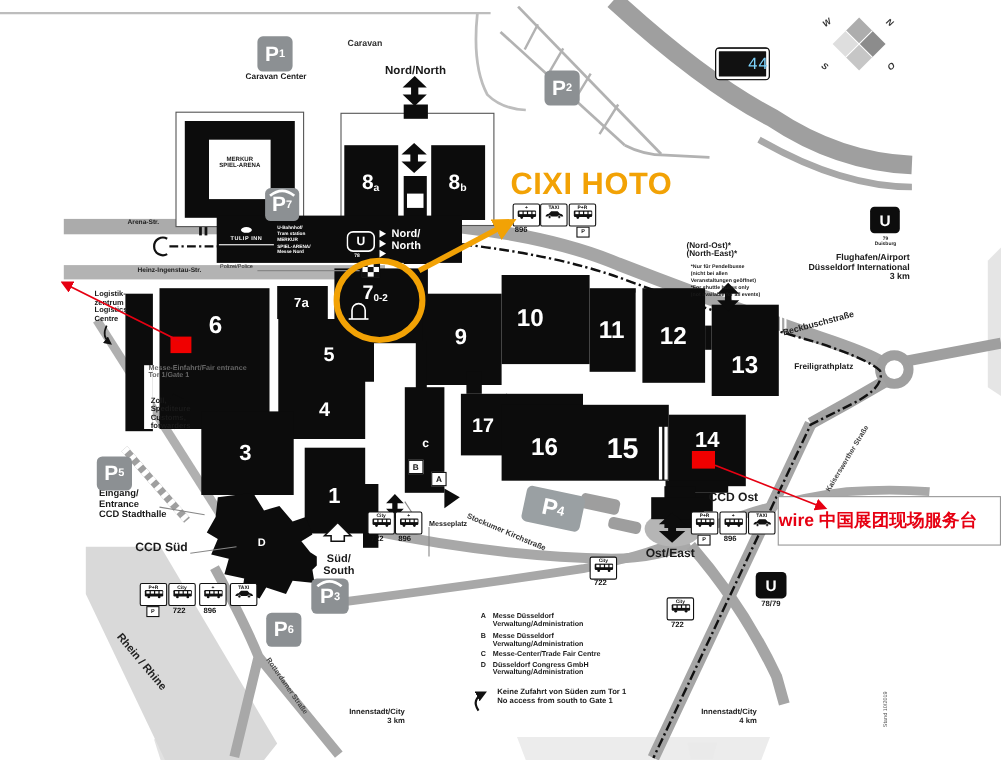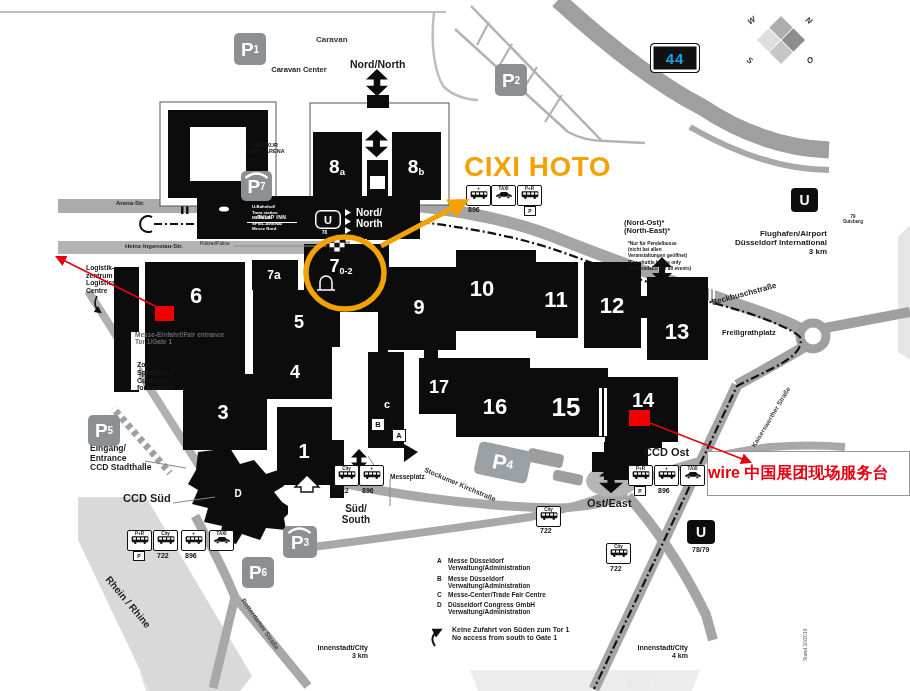--- a/index.html
+++ b/index.html
@@ -2,21 +2,21 @@
 <html><head>
 <meta charset="utf-8">
 <style>
   html,body{margin:0;padding:0;background:#fff;}
   #stage{position:relative;width:910px;height:691px;background:#fff;overflow:hidden;
          font-family:"Liberation Sans","DejaVu Sans",sans-serif;}
   svg{display:block}
   .lay{position:absolute;left:0;top:0;}
   .t{position:absolute;font-weight:bold;color:#1a1a1a;line-height:1.12;white-space:pre-line;}
   .w{color:#fff;}
-  .ctr{text-align:center;margin-left:48px;}
+  .ctr{text-align:center;}
   .rgt{text-align:right;}
   .hall{position:absolute;color:#fff;font-weight:bold;transform:translate(-50%,-50%);
         display:flex;align-items:baseline;line-height:1;}
   .hall sub{font-size:.5em;font-weight:bold;transform:translateY(2px);}
   .psign{position:absolute;background:#8c9093;color:#fff;border-radius:5px;
          display:flex;align-items:center;justify-content:center;font-weight:bold;}
   .psign .pl{font-size:19px;line-height:1;}
   .psign sub{font-size:10px;}
   .proof{position:absolute;left:2px;top:0px;}
   .usign{position:absolute;background:#0d0d0d;color:#fff;border-radius:4px;
@@ -25,21 +25,21 @@
   .ticon{position:absolute;width:23px;height:19px;background:#fff;border:1.5px solid #111;
          border-radius:2px;display:flex;flex-direction:column;align-items:center;overflow:hidden;}
   .ticon .cap{font-size:4.5px;font-weight:bold;line-height:1.2;color:#111;}
   .tlabel{position:absolute;font-size:7px;font-weight:bold;color:#111;}
   .ptag{position:absolute;width:10px;height:8px;background:#fff;border:1px solid #111;
         font-size:5px;font-weight:bold;color:#111;display:flex;align-items:center;justify-content:center;}
   .bbox{position:absolute;width:12px;height:11px;background:#fff;border:1.2px solid #111;
         font-size:7.5px;font-weight:bold;color:#111;display:flex;align-items:center;justify-content:center;}
   .sign44{position:absolute;left:650px;top:43px;width:48px;height:28px;background:#111;
           border:1.5px solid #111;border-radius:4px;box-shadow:inset 0 0 0 2.5px #fff;
-          color:#0ea5e9;font-weight:bold;font-size:15px;display:flex;align-items:center;justify-content:center;letter-spacing:1px;}
+          color:#7dd3fc;font-weight:normal;font-size:15px;display:flex;align-items:center;justify-content:flex-end;letter-spacing:1px;}
   .cletter{position:absolute;font-style:italic;font-weight:bold;font-size:8px;color:#333;}
   #tube-note{position:absolute;left:8px;top:221px;background:#fff;padding:2px 5px;
              font-size:17px;font-weight:bold;color:#E60012;white-space:nowrap;}
   #wire-box{position:absolute;left:707px;top:451px;width:201px;height:43px;background:#fff;
             border:1px solid #979797;display:flex;align-items:center;justify-content:flex-start;}
   #wire-box span{font-size:16px;font-weight:bold;color:#E60012;white-space:nowrap;}
   #cixi{position:absolute;left:464px;top:151px;font-size:28px;font-weight:bold;color:#F2A205;letter-spacing:.5px;white-space:nowrap;}
 </style>
 </head>
 <body>

